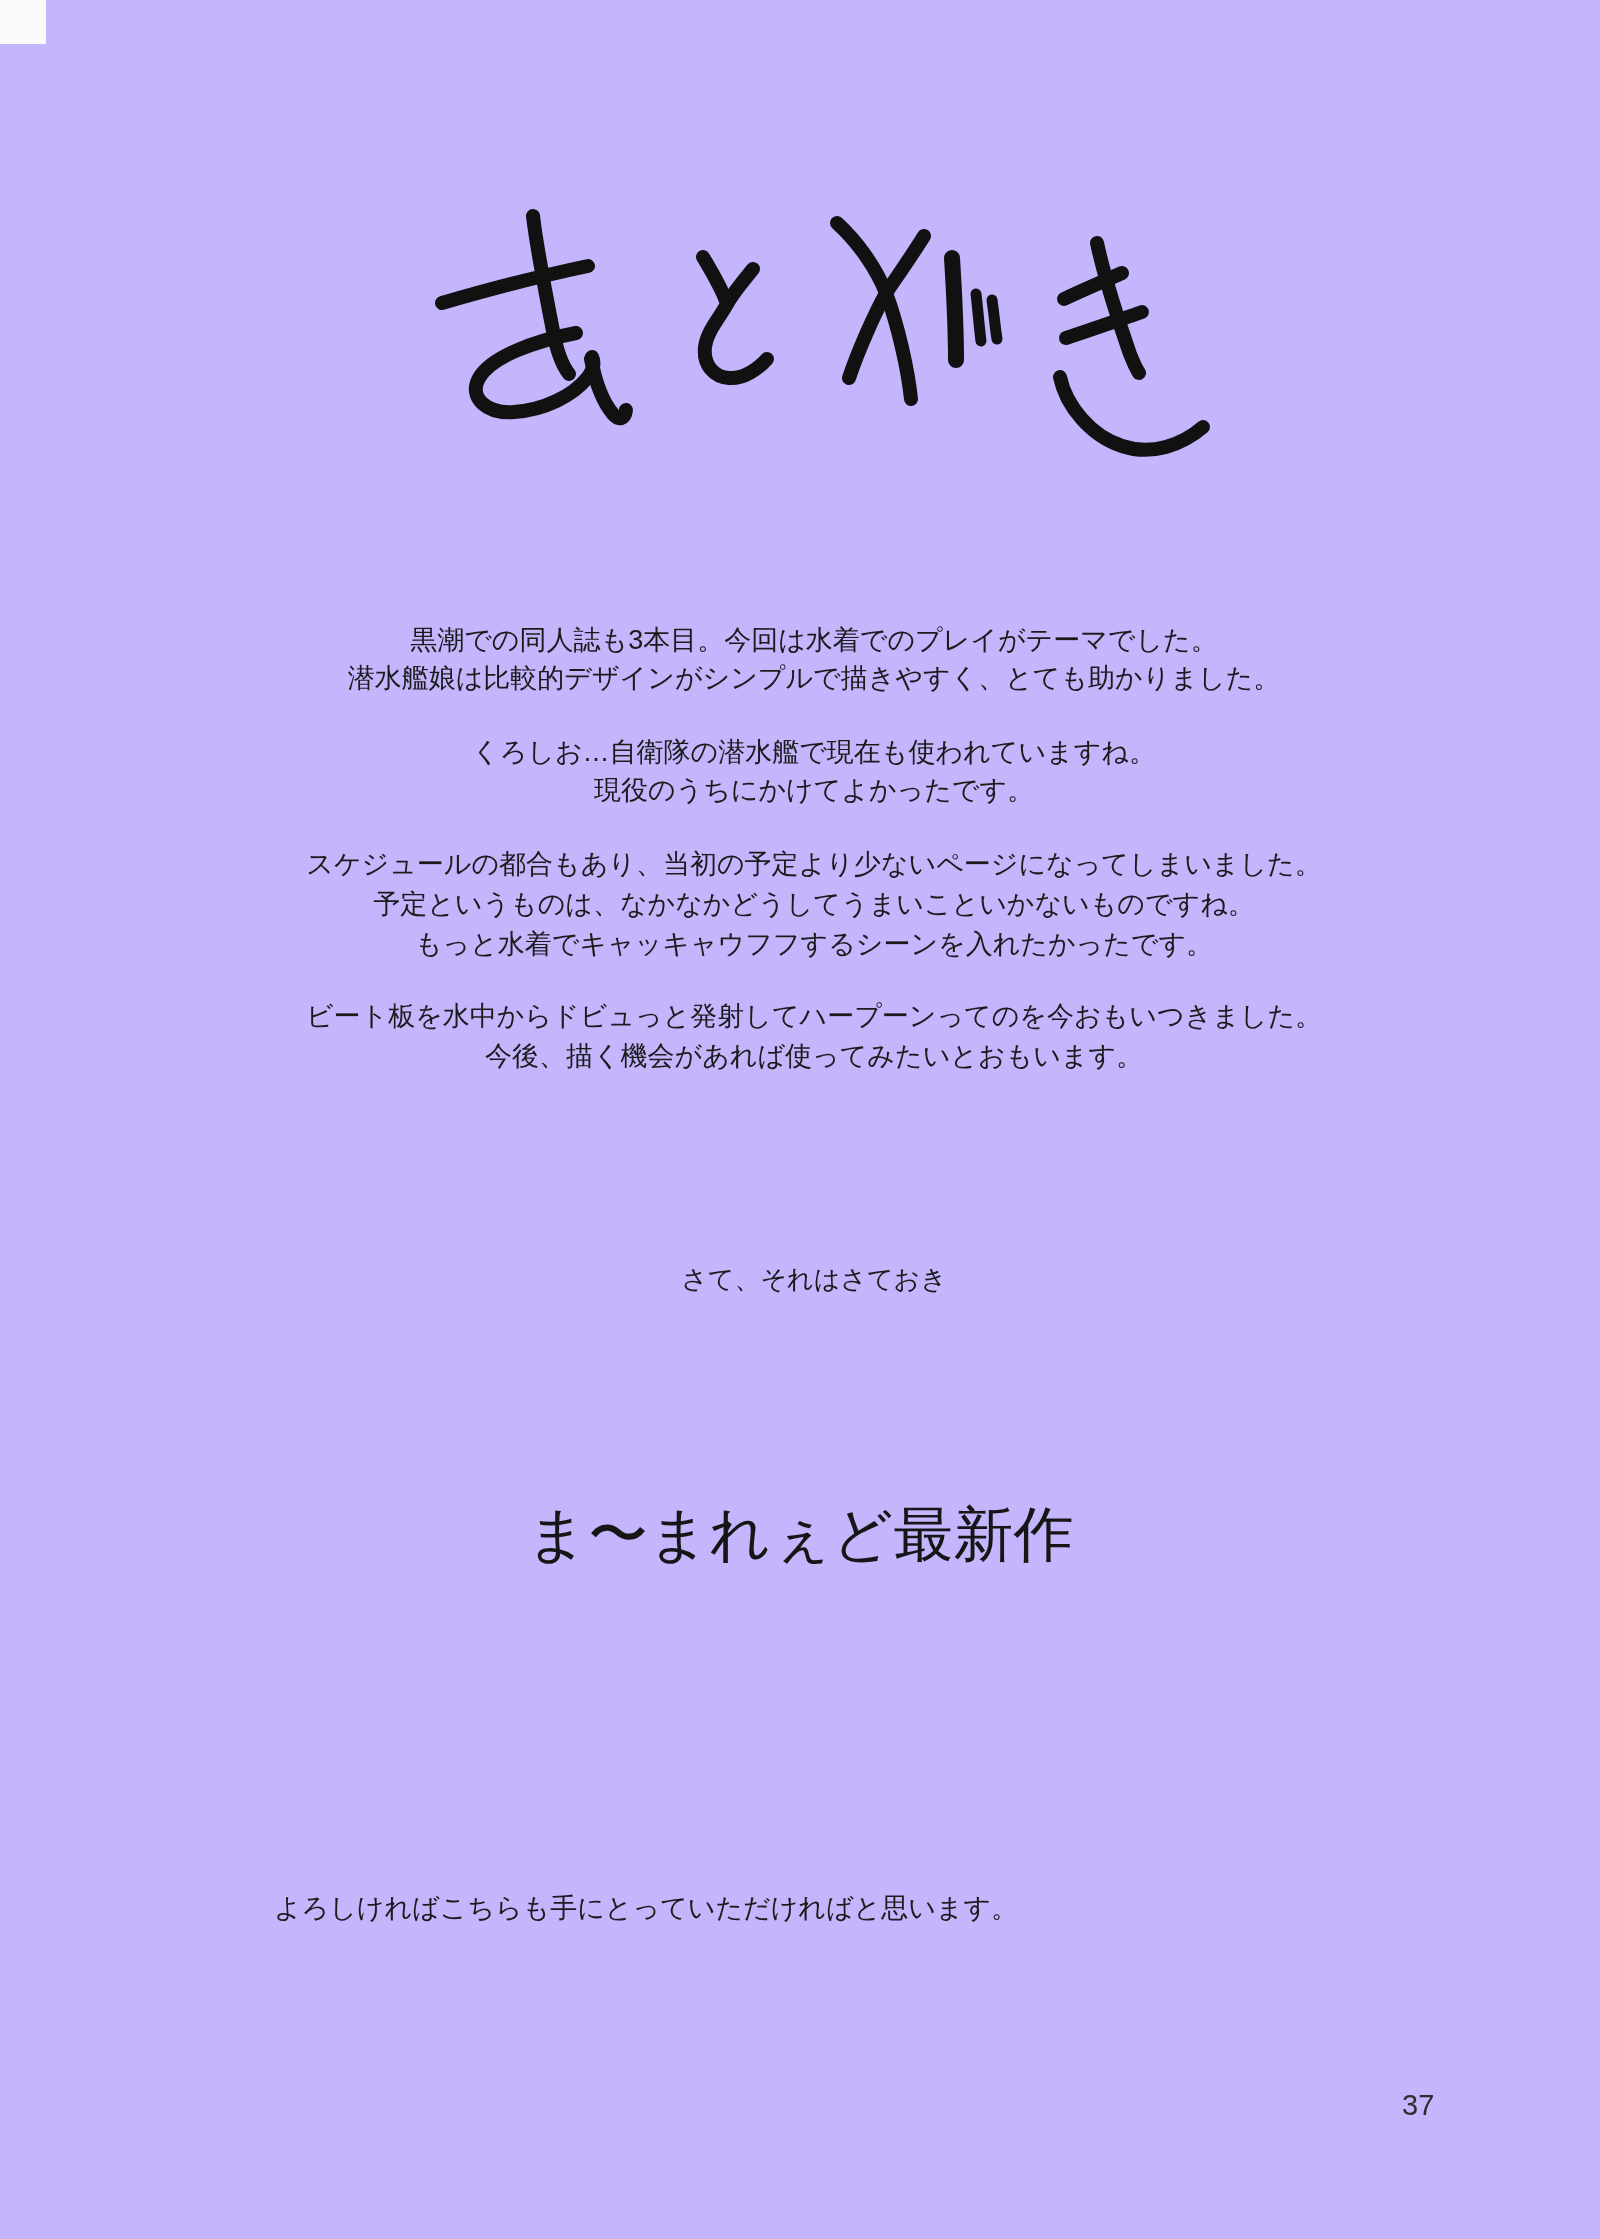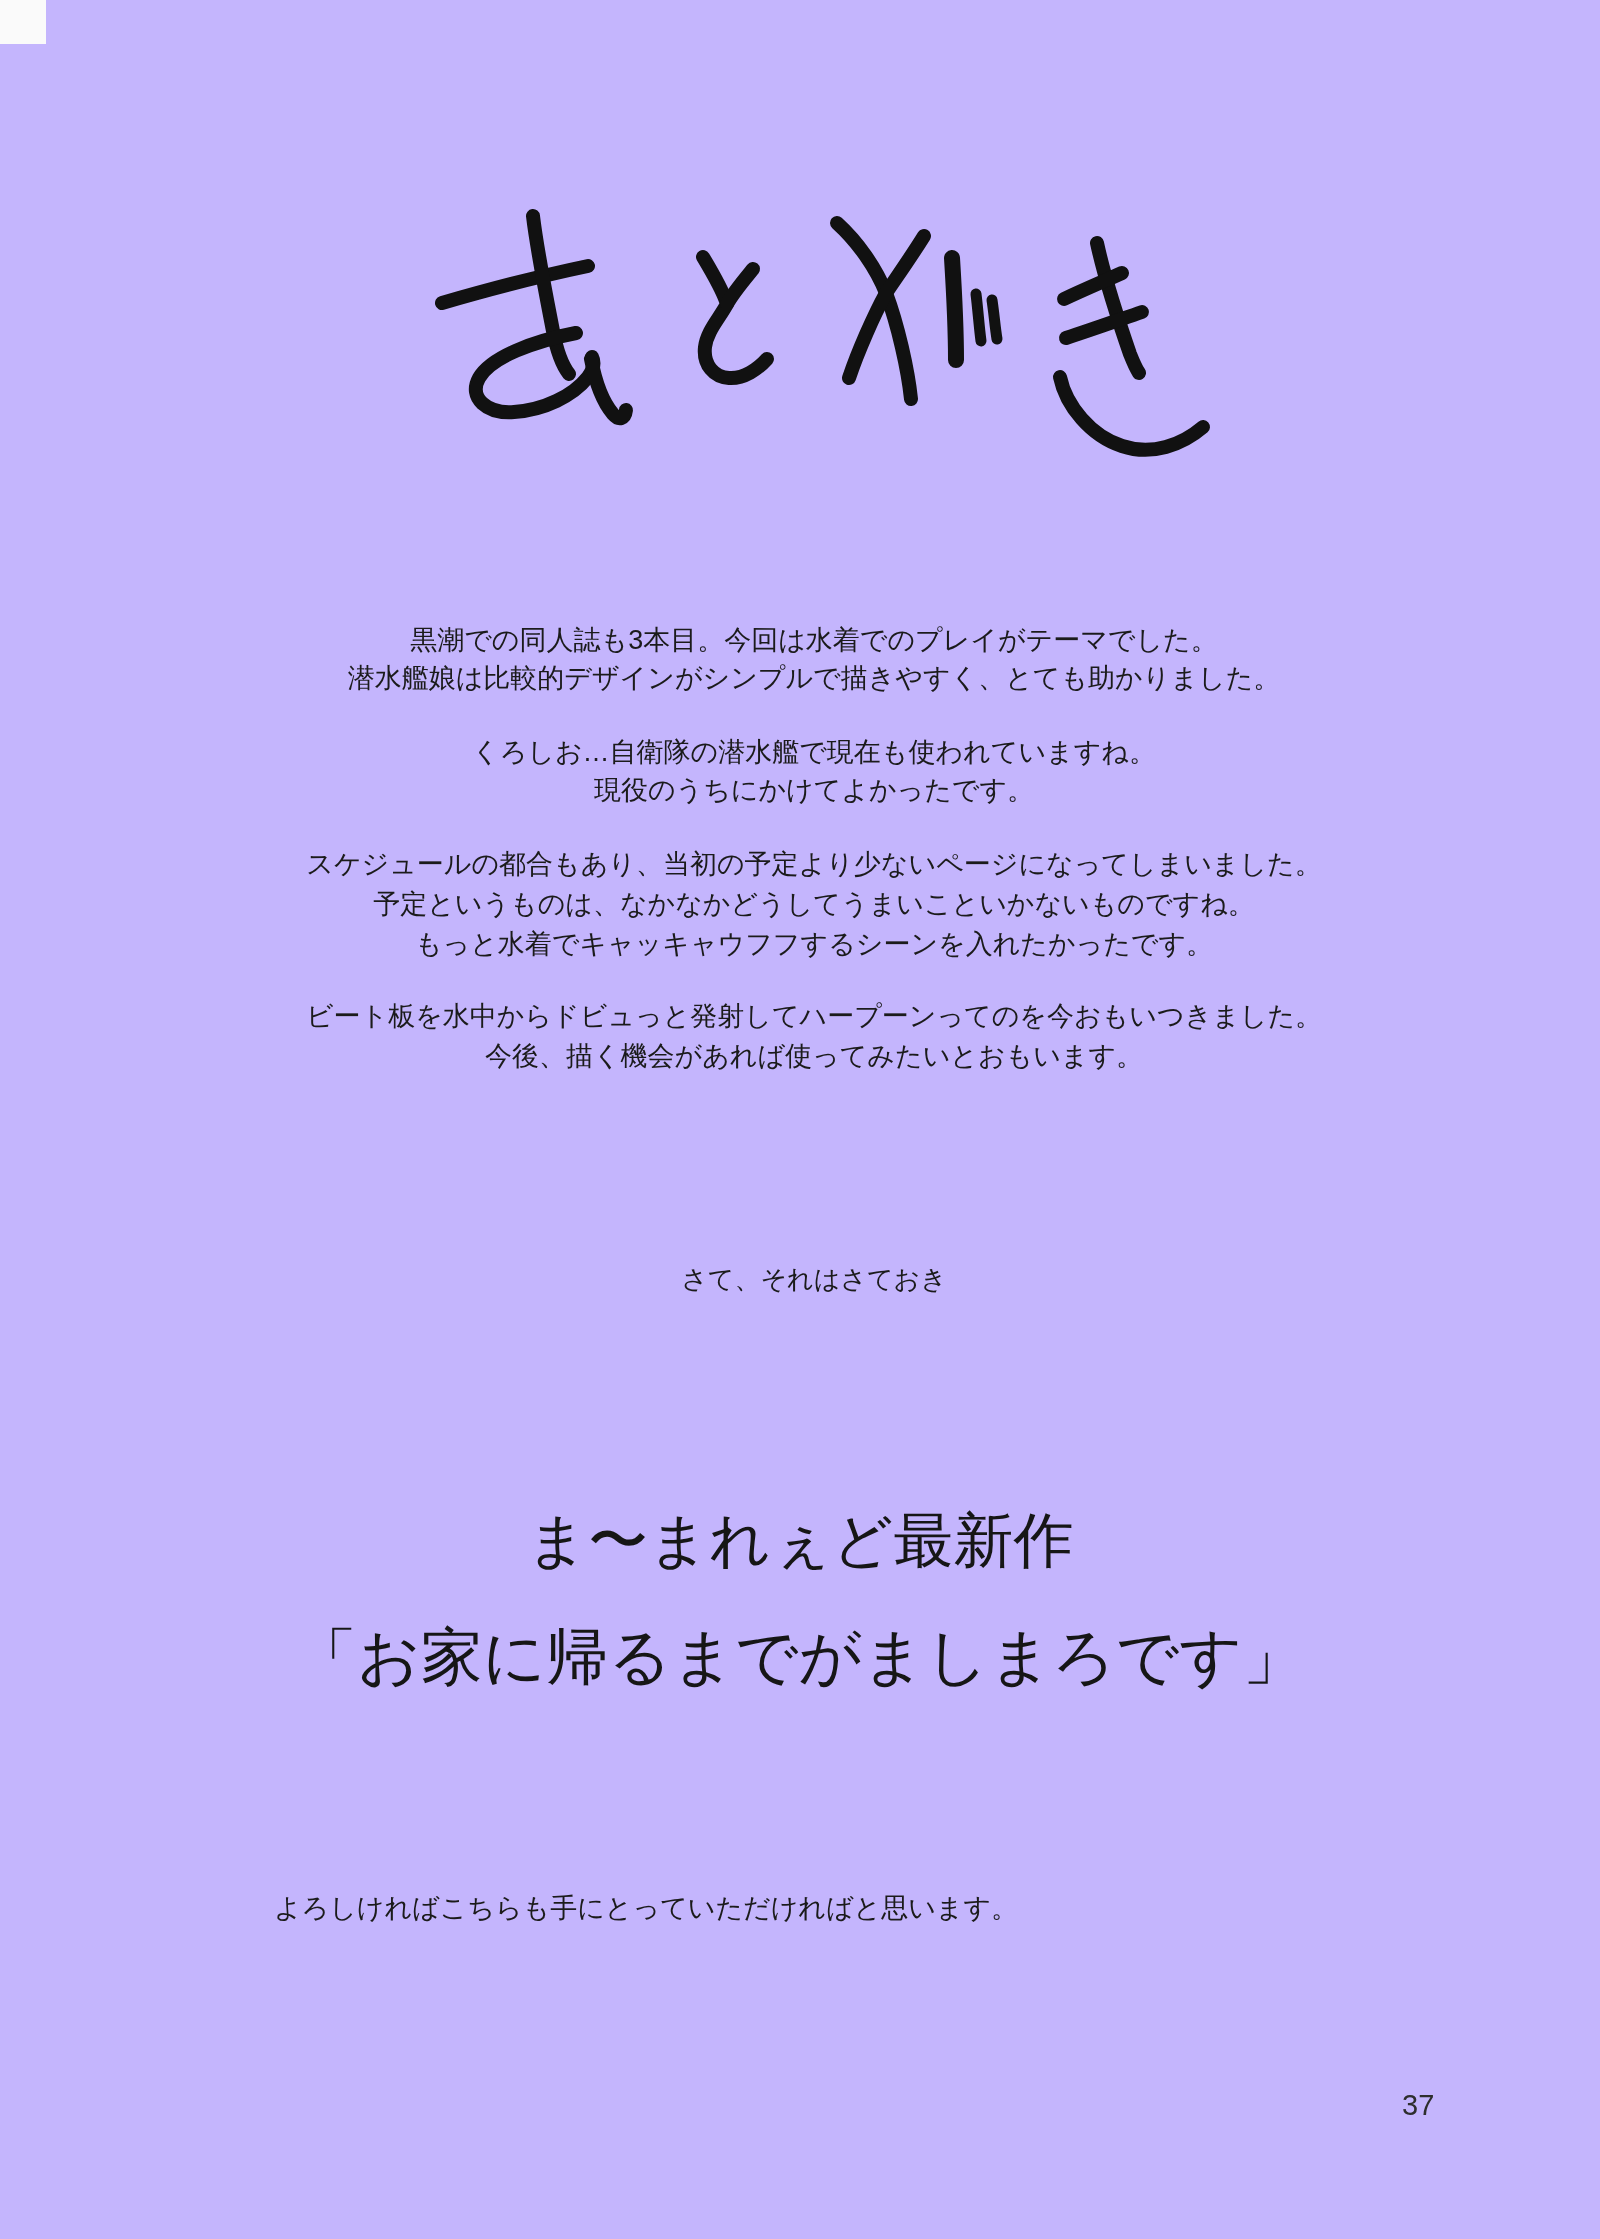--- a/index.html
+++ b/index.html
@@ -63,21 +63,20 @@
     font-size: 26px;
   }
   .announce {
     position: absolute;
     left: 0;
     width: 1600px;
     text-align: center;
     white-space: nowrap;
     color: #161616;
     font-weight: 500;
-    margin-top: 6px;
   }
   .announce-1 { top: 1498px; font-size: 60px; line-height: 74px; }
   .announce-2 { top: 1612px; font-size: 62px; line-height: 78px; }
   .announce-3 { top: 1736px; font-size: 64px; line-height: 80px; }
   .announce-note {
     position: absolute;
     left: 0;
     top: 1890px;
     width: 1292px;
     text-align: center;
@@ -136,18 +135,17 @@
     <div class="line" style="top:887px">予定というものは、なかなかどうしてうまいこといかないものですね。</div>
     <div class="line" style="top:927px">もっと水着でキャッキャウフフするシーンを入れたかったです。</div>
 
     <div class="line" style="top:999px">ビート板を水中からドビュっと発射してハープーンってのを今おもいつきました。</div>
     <div class="line" style="top:1039px">今後、描く機会があれば使ってみたいとおもいます。</div>
 
     <div class="line aside-line" style="top:1262px">さて、それはさておき</div>
   </div>
 
   <div class="announce announce-1">ま〜まれぇど最新作</div>
-  <div class="announce announce-2">「お家に帰るまでがましまろです」</div>
   <div class="announce-note">よろしければこちらも手にとっていただければと思います。</div>
 
   <div class="page-number">37</div>
 
 </div>
 
 </body></html>

